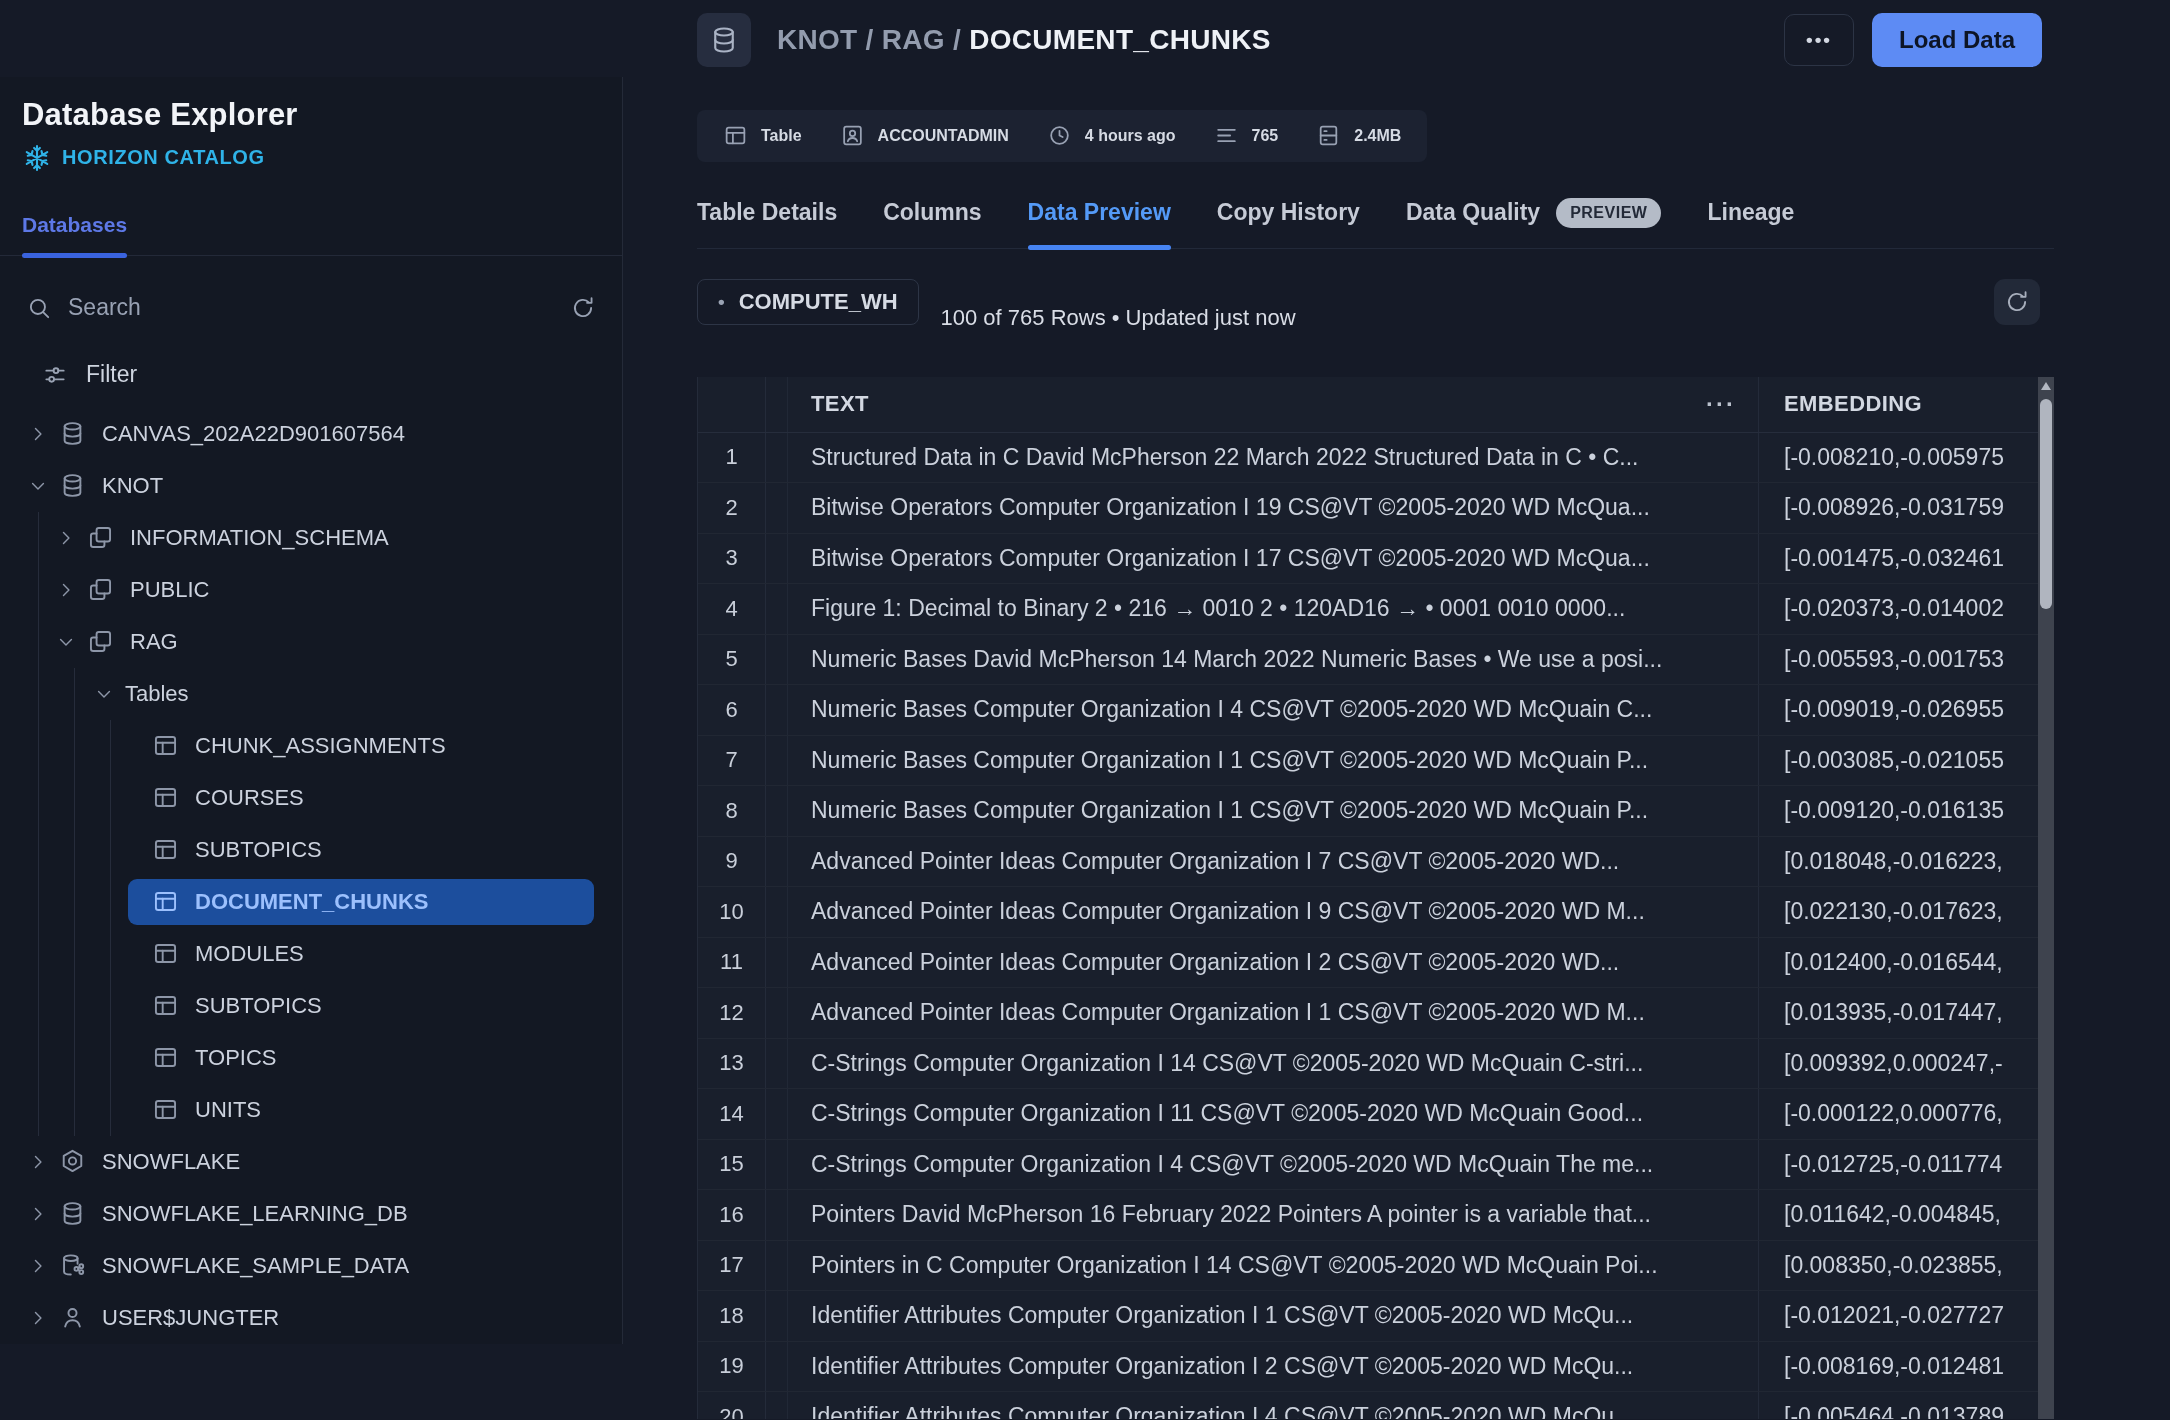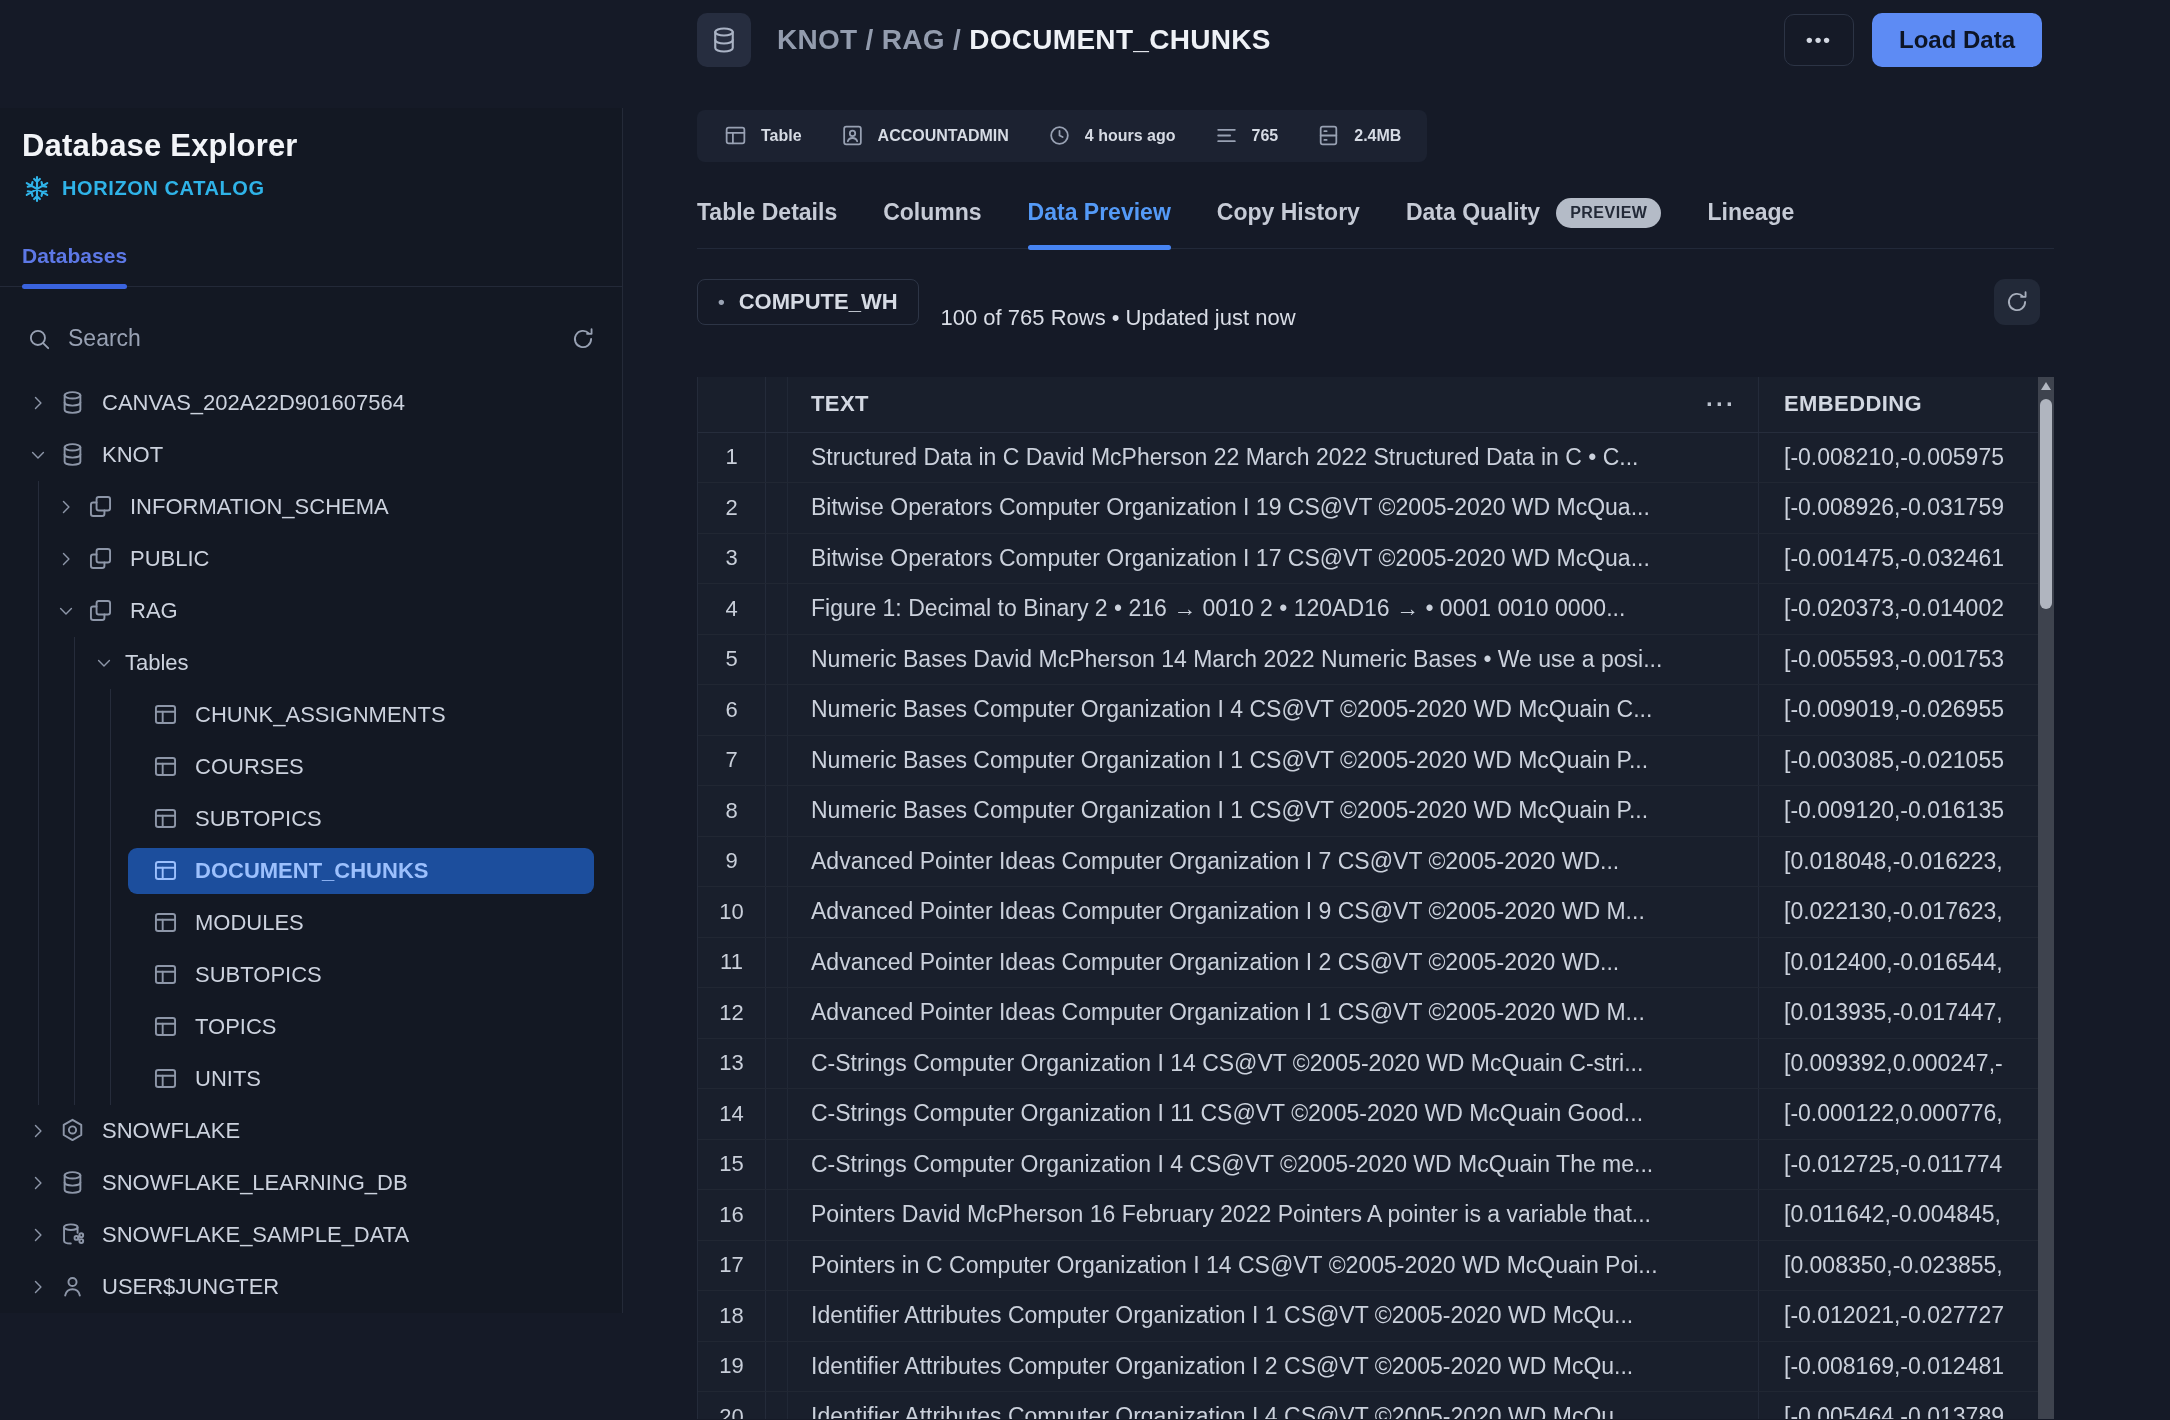--- a/index.html
+++ b/index.html
@@ -109,20 +109,31 @@
           </svg>
         </span>
       <span class="sb-search-text">Search</span>
       <span class="ic rf">
           <svg viewBox="0 0 24 24" fill="none" stroke="currentColor" stroke-width="1.7" stroke-linecap="round" stroke-linejoin="round">
             <path d="M19.5 12a7.5 7.5 0 1 1-2.1-5.2"></path>
             <polyline points="19.9 3 19.9 7.2 15.7 7.2"></polyline>
           </svg>
         </span>
     </div>
+    <div class="sb-filter">
+      <span class="ic">
+          <svg viewBox="0 0 24 24" fill="none" stroke="currentColor" stroke-width="1.7" stroke-linecap="round" stroke-linejoin="round">
+            <path d="M4 8h6.6M15.1 8H20"></path>
+            <circle cx="12.9" cy="8" r="2.2"></circle>
+            <path d="M4 16h2.6M11.1 16H20"></path>
+            <circle cx="8.9" cy="16" r="2.2"></circle>
+          </svg>
+        </span>
+      <span>Filter</span>
+    </div>
     <div class="tree" id="tree">
         <div class="tree-item lv0">
           <span class="ic chev">
             <svg viewBox="0 0 24 24" fill="none" stroke="currentColor" stroke-width="1.7" stroke-linecap="round" stroke-linejoin="round">
               <polyline points="9 5.5 15.5 12 9 18.5"></polyline>
             </svg>
           </span>
           <span class="ic tico">
             <svg viewBox="0 0 24 24" fill="none" stroke="currentColor" stroke-width="1.7" stroke-linecap="round" stroke-linejoin="round">
               <ellipse cx="12" cy="5.6" rx="7" ry="2.8"></ellipse>

